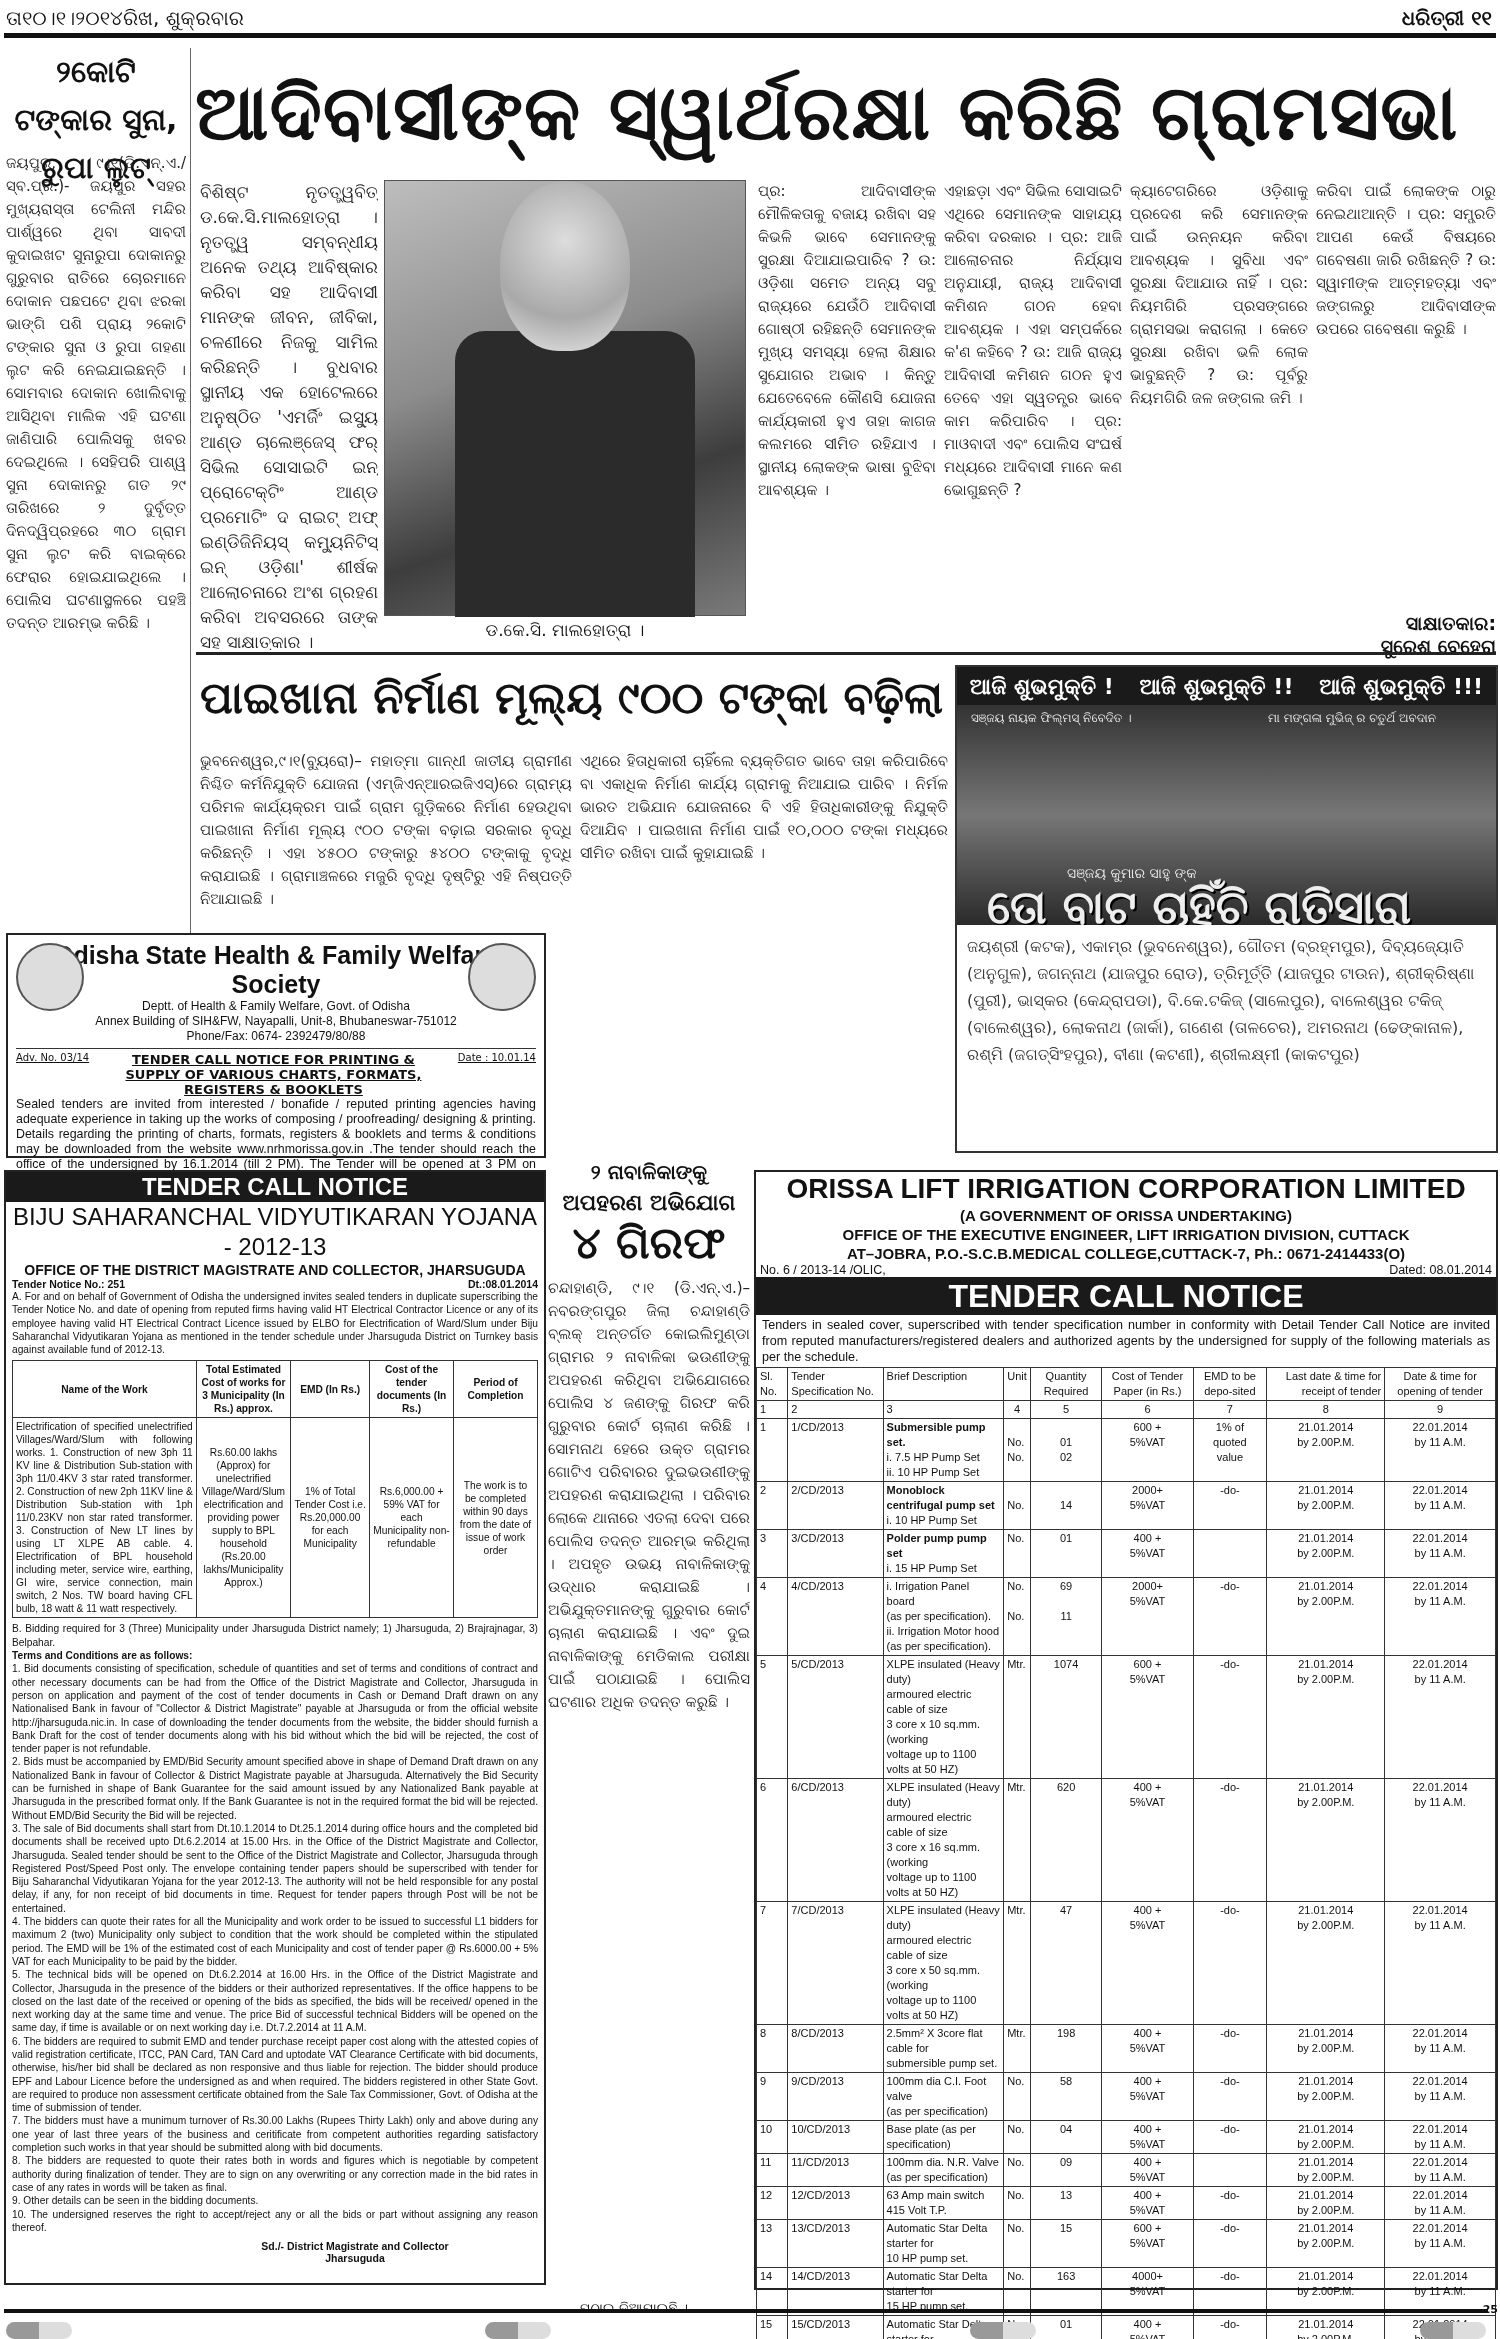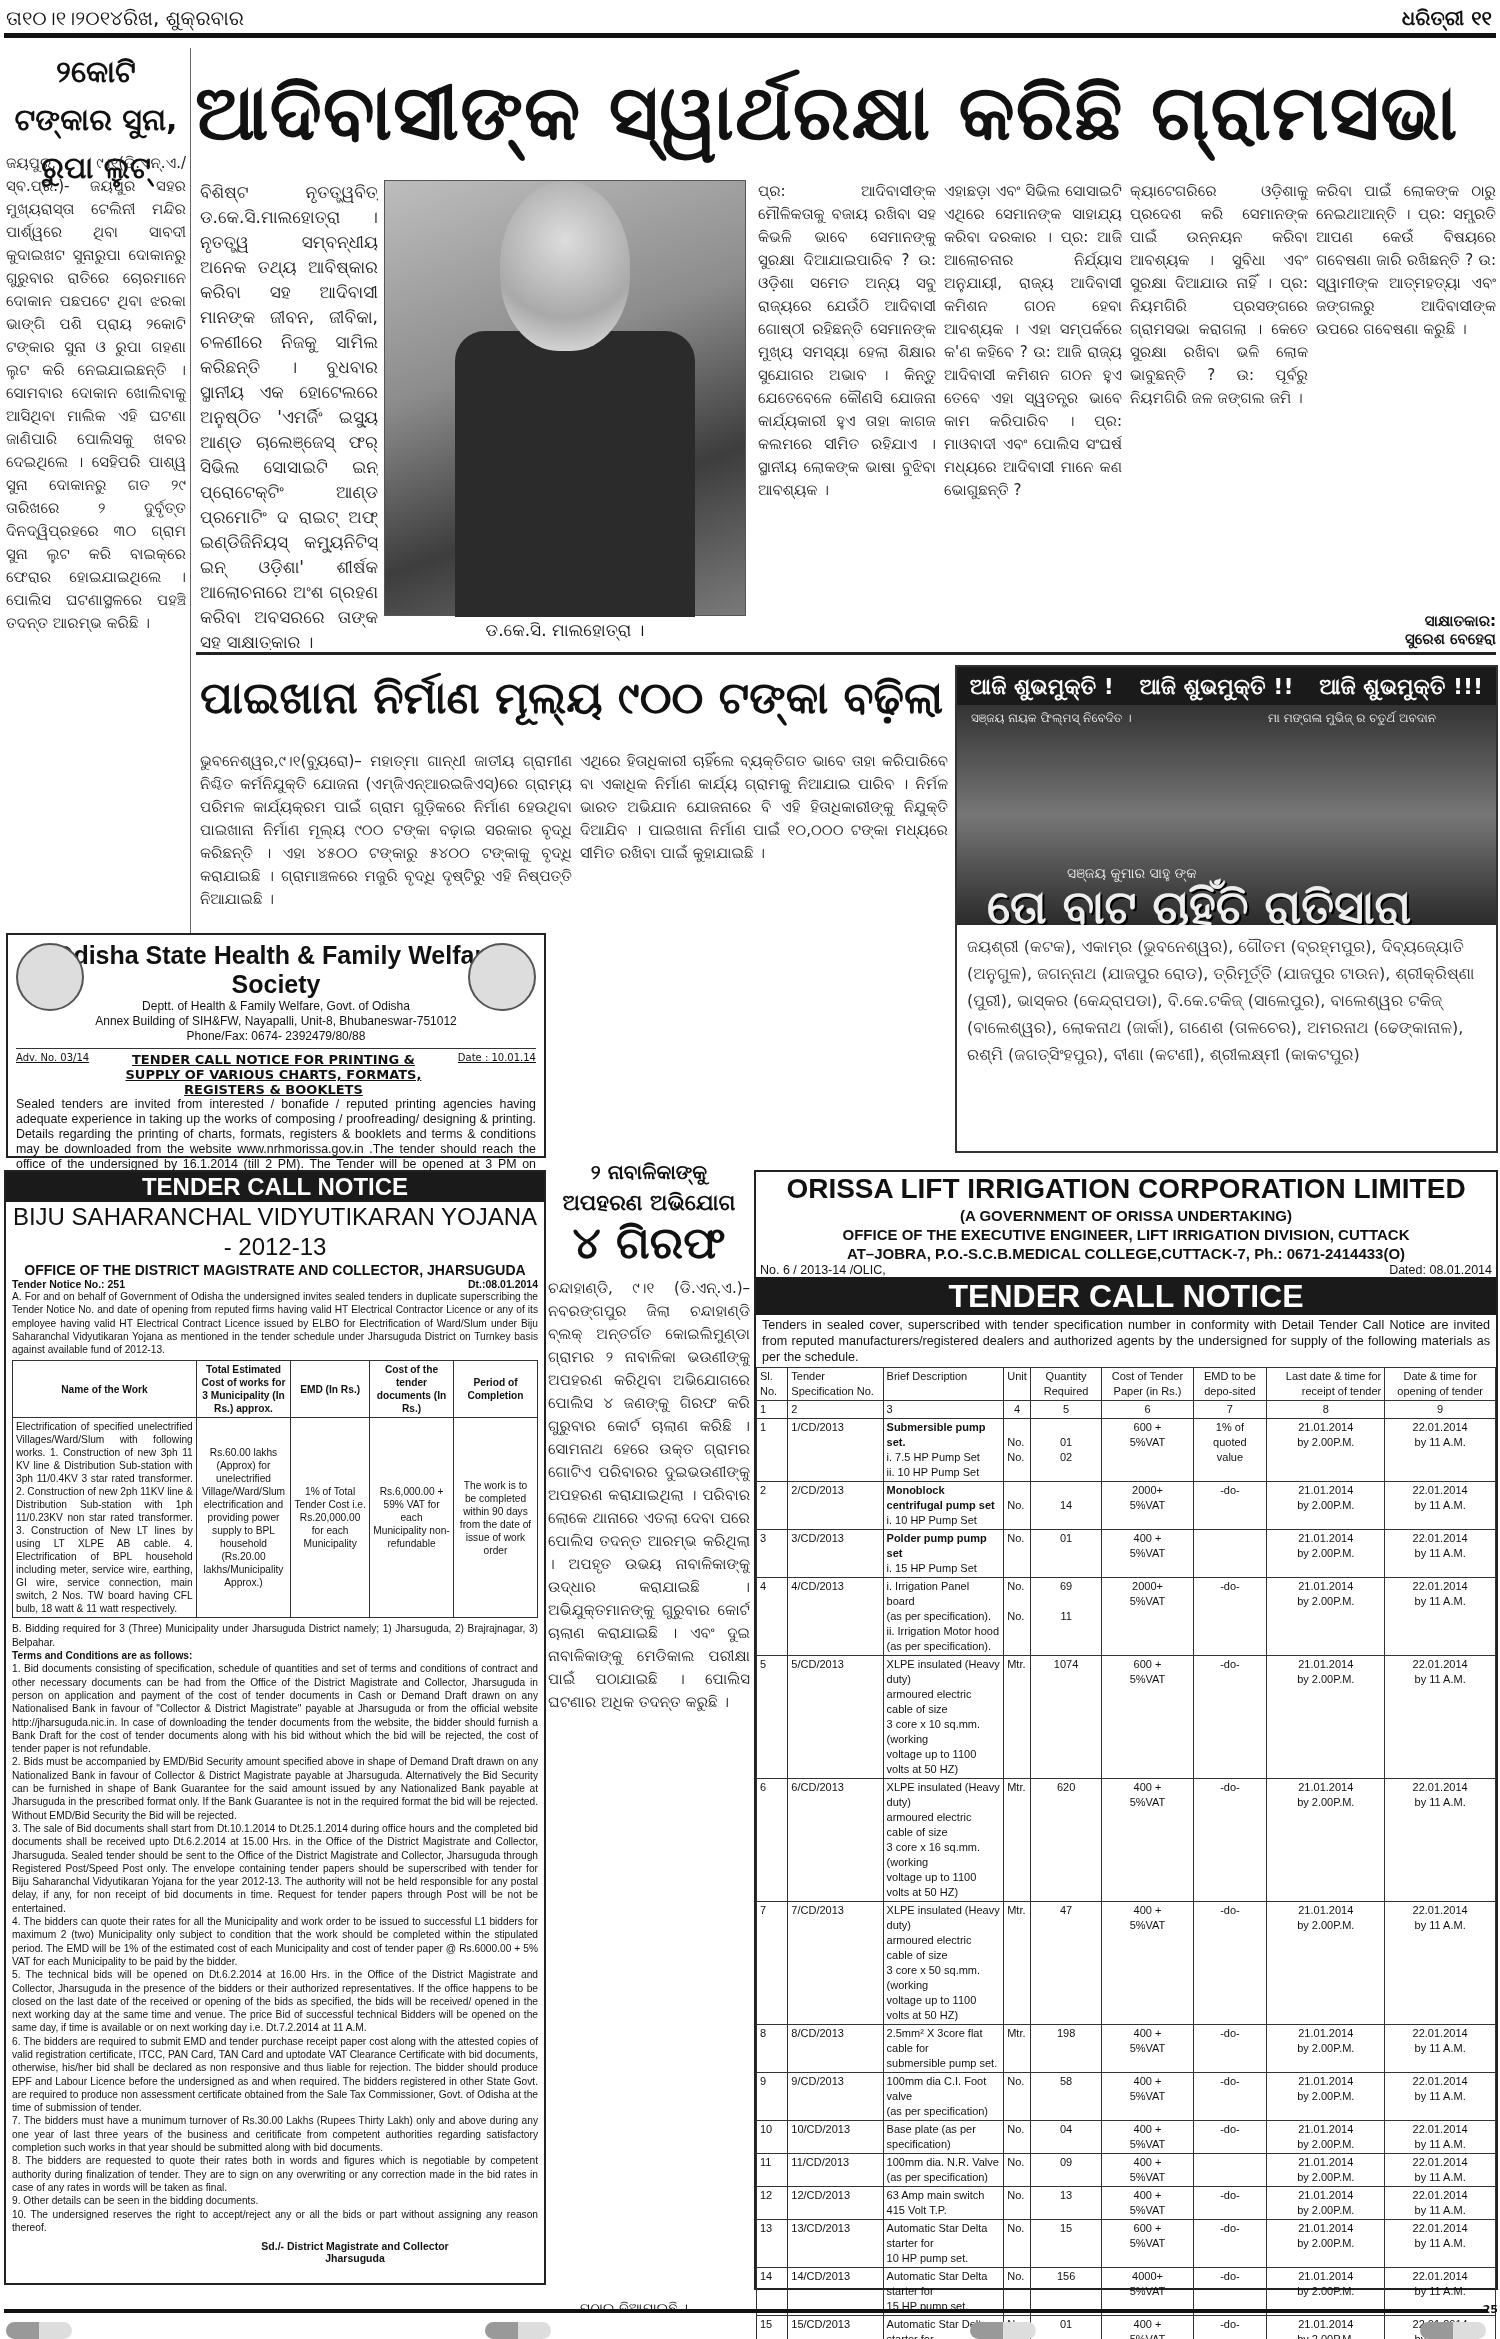--- a/index.html
+++ b/index.html
@@ -63,21 +63,21 @@
 <div class="abs col-text" style="left:200px;top:180px;width:178px;height:470px;font-size:17px;line-height:25px;">ବିଶିଷ୍ଟ ନୃତତ୍ତ୍ୱବିତ୍ ଡ.କେ.ସି.ମାଲହୋତ୍ରା । ନୃତତ୍ତ୍ୱ ସମ୍ବନ୍ଧୀୟ ଅନେକ ତଥ୍ୟ ଆବିଷ୍କାର କରିବା ସହ ଆଦିବାସୀ ମାନଙ୍କ ଜୀବନ, ଜୀବିକା, ଚଳଣୀରେ ନିଜକୁ ସାମିଲ କରିଛନ୍ତି । ବୁଧବାର ସ୍ଥାନୀୟ ଏକ ହୋଟେଲରେ ଅନୁଷ୍ଠିତ 'ଏମର୍ଜିଂ ଇସ୍ୟୁ ଆଣ୍ଡ ଚାଲେଞ୍ଜେସ୍ ଫର୍ ସିଭିଲ ସୋସାଇଟି ଇନ୍ ପ୍ରୋଟେକ୍ଟିଂ ଆଣ୍ଡ ପ୍ରମୋଟିଂ ଦ ରାଇଟ୍ ଅଫ୍ ଇଣ୍ଡିଜିନିୟସ୍ କମ୍ୟୁନିଟିସ୍ ଇନ୍ ଓଡ଼ିଶା' ଶୀର୍ଷକ ଆଲୋଚନାରେ ଅଂଶ ଗ୍ରହଣ କରିବା ଅବସରରେ ତାଙ୍କ ସହ ସାକ୍ଷାତ୍‌କାର ।</div>
 <div class="abs photo">
   <div class="photo-vest"></div>
   <div class="photo-head"></div>
 </div>
 <div class="abs photo-caption">ଡ.କେ.ସି. ମାଲହୋତ୍ରା ।</div>
 <div class="abs col-text" style="left:758px;top:180px;width:178px;height:470px;">ପ୍ର: ଆଦିବାସୀଙ୍କ ମୌଳିକତାକୁ ବଜାୟ ରଖିବା ସହ କିଭଳି ଭାବେ ସେମାନଙ୍କୁ ସୁରକ୍ଷା ଦିଆଯାଇପାରିବ ? ଉ: ଓଡ଼ିଶା ସମେତ ଅନ୍ୟ ସବୁ ରାଜ୍ୟରେ ଯେଉଁଠି ଆଦିବାସୀ ଗୋଷ୍ଠୀ ରହିଛନ୍ତି ସେମାନଙ୍କ ମୁଖ୍ୟ ସମସ୍ୟା ହେଲା ଶିକ୍ଷାର ସୁଯୋଗର ଅଭାବ । କିନ୍ତୁ ଯେତେବେଳେ କୌଣସି ଯୋଜନା କାର୍ଯ୍ୟକାରୀ ହୁଏ ତାହା କାଗଜ କଲମରେ ସୀମିତ ରହିଯାଏ । ସ୍ଥାନୀୟ ଲୋକଙ୍କ ଭାଷା ବୁଝିବା ଆବଶ୍ୟକ ।</div>
 <div class="abs col-text" style="left:944px;top:180px;width:178px;height:470px;">ଏହାଛଡ଼ା ଏବଂ ସିଭିଲ ସୋସାଇଟି ଏଥିରେ ସେମାନଙ୍କ ସାହାଯ୍ୟ କରିବା ଦରକାର । ପ୍ର: ଆଜି ଆଲୋଚନାର ନିର୍ଯ୍ୟାସ ଅନୁଯାୟୀ, ରାଜ୍ୟ ଆଦିବାସୀ କମିଶନ ଗଠନ ହେବା ଆବଶ୍ୟକ । ଏହା ସମ୍ପର୍କରେ କ'ଣ କହିବେ ? ଉ: ଆଜି ରାଜ୍ୟ ଆଦିବାସୀ କମିଶନ ଗଠନ ହୁଏ ତେବେ ଏହା ସ୍ୱତନ୍ତ୍ର ଭାବେ କାମ କରିପାରିବ । ପ୍ର: ମାଓବାଦୀ ଏବଂ ପୋଲିସ ସଂଘର୍ଷ ମଧ୍ୟରେ ଆଦିବାସୀ ମାନେ କଣ ଭୋଗୁଛନ୍ତି ?</div>
 <div class="abs col-text" style="left:1130px;top:180px;width:178px;height:470px;">କ୍ୟାଟେଗରିରେ ଓଡ଼ିଶାକୁ ପ୍ରଦେଶ କରି ସେମାନଙ୍କ ପାଇଁ ଉନ୍ନୟନ କରିବା ଆବଶ୍ୟକ । ସୁବିଧା ଏବଂ ସୁରକ୍ଷା ଦିଆଯାଉ ନାହିଁ । ପ୍ର: ନିୟମଗିରି ପ୍ରସଙ୍ଗରେ ଗ୍ରାମସଭା କରାଗଲା । କେତେ ସୁରକ୍ଷା ରଖିବା ଭଳି ଲୋକ ଭାବୁଛନ୍ତି ? ଉ: ପୂର୍ବରୁ ନିୟମଗିରି ଜଳ ଜଙ୍ଗଲ ଜମି ।</div>
 <div class="abs col-text" style="left:1316px;top:180px;width:180px;height:420px;">କରିବା ପାଇଁ ଲୋକଙ୍କ ଠାରୁ ନେଇଥାଆନ୍ତି । ପ୍ର: ସମ୍ପ୍ରତି ଆପଣ କେଉଁ ବିଷୟରେ ଗବେଷଣା ଜାରି ରଖିଛନ୍ତି ? ଉ: ସ୍ୱାମୀଙ୍କ ଆତ୍ମହତ୍ୟା ଏବଂ ଜଙ୍ଗଲରୁ ଆଦିବାସୀଙ୍କ ଉପରେ ଗବେଷଣା କରୁଛି ।</div>
-<div class="abs" style="left:1316px;top:612px;width:180px;text-align:right;font-size:15px;font-weight:bold;">
+<div class="abs" style="left:1316px;top:612px;width:180px;text-align:right;font-size:19px;font-weight:bold;">
   <div>ସାକ୍ଷାତକାର:</div>
   <div>ସୁରେଶ ବେହେରା</div>
 </div>
 <div class="abs hr" style="left:196px;right:4px;top:652px;"></div>
 
 <div class="abs sec-head" style="left:200px;top:672px;">ପାଇଖାନା ନିର୍ମାଣ ମୂଲ୍ୟ ୯୦୦ ଟଙ୍କା ବଢ଼ିଲା</div>
 <div class="abs col-text" style="left:200px;top:750px;width:372px;height:170px;">ଭୁବନେଶ୍ୱର,୯।୧(ବ୍ୟୁରୋ)– ମହାତ୍ମା ଗାନ୍ଧୀ ଜାତୀୟ ଗ୍ରାମୀଣ ନିଶ୍ଚିତ କର୍ମନିଯୁକ୍ତି ଯୋଜନା (ଏମ୍‌ଜିଏନ୍‌ଆରଇଜିଏସ୍)ରେ ଗ୍ରାମ୍ୟ ପରିମଳ କାର୍ଯ୍ୟକ୍ରମ ପାଇଁ ଗ୍ରାମ ଗୁଡ଼ିକରେ ନିର୍ମାଣ ହେଉଥିବା ପାଇଖାନା ନିର୍ମାଣ ମୂଲ୍ୟ ୯୦୦ ଟଙ୍କା ବଢ଼ାଇ ସରକାର ବୃଦ୍ଧି କରିଛନ୍ତି । ଏହା ୪୫୦୦ ଟଙ୍କାରୁ ୫୪୦୦ ଟଙ୍କାକୁ ବୃଦ୍ଧି କରାଯାଇଛି । ଗ୍ରାମାଞ୍ଚଳରେ ମଜୁରି ବୃଦ୍ଧି ଦୃଷ୍ଟିରୁ ଏହି ନିଷ୍ପତ୍ତି ନିଆଯାଇଛି ।</div>
 <div class="abs col-text" style="left:580px;top:750px;width:368px;height:420px;">ଏଥିରେ ହିତାଧିକାରୀ ଚାହିଁଲେ ବ୍ୟକ୍ତିଗତ ଭାବେ ତାହା କରିପାରିବେ ବା ଏକାଧିକ ନିର୍ମାଣ କାର୍ଯ୍ୟ ଗ୍ରାମକୁ ନିଆଯାଇ ପାରିବ । ନିର୍ମଳ ଭାରତ ଅଭିଯାନ ଯୋଜନାରେ ବି ଏହି ହିତାଧିକାରୀଙ୍କୁ ନିଯୁକ୍ତି ଦିଆଯିବ । ପାଇଖାନା ନିର୍ମାଣ ପାଇଁ ୧୦,୦୦୦ ଟଙ୍କା ମଧ୍ୟରେ ସୀମିତ ରଖିବା ପାଇଁ କୁହାଯାଇଛି ।</div>
 
 <div class="abs movie">
@@ -416,21 +416,21 @@
 by 2.00P.M.</td>
           <td class="c" style="white-space: pre-line;">22.01.2014
 by 11 A.M.</td>
         </tr>
         <tr>
           <td style="white-space: pre-line;">14</td>
           <td style="white-space: pre-line;">14/CD/2013</td>
           <td style="white-space: pre-line;"><span style="white-space: pre-line;">Automatic Star Delta starter for
 15 HP pump set.</span></td>
           <td style="white-space: pre-line;">No.</td>
-          <td class="c" style="white-space: pre-line;">156</td>
+          <td class="c" style="white-space: pre-line;">163</td>
           <td class="c" style="white-space: pre-line;">4000+
 5%VAT</td>
           <td class="c" style="white-space: pre-line;">-do-</td>
           <td class="c" style="white-space: pre-line;">21.01.2014
 by 2.00P.M.</td>
           <td class="c" style="white-space: pre-line;">22.01.2014
 by 11 A.M.</td>
         </tr>
         <tr>
           <td style="white-space: pre-line;">15</td>

